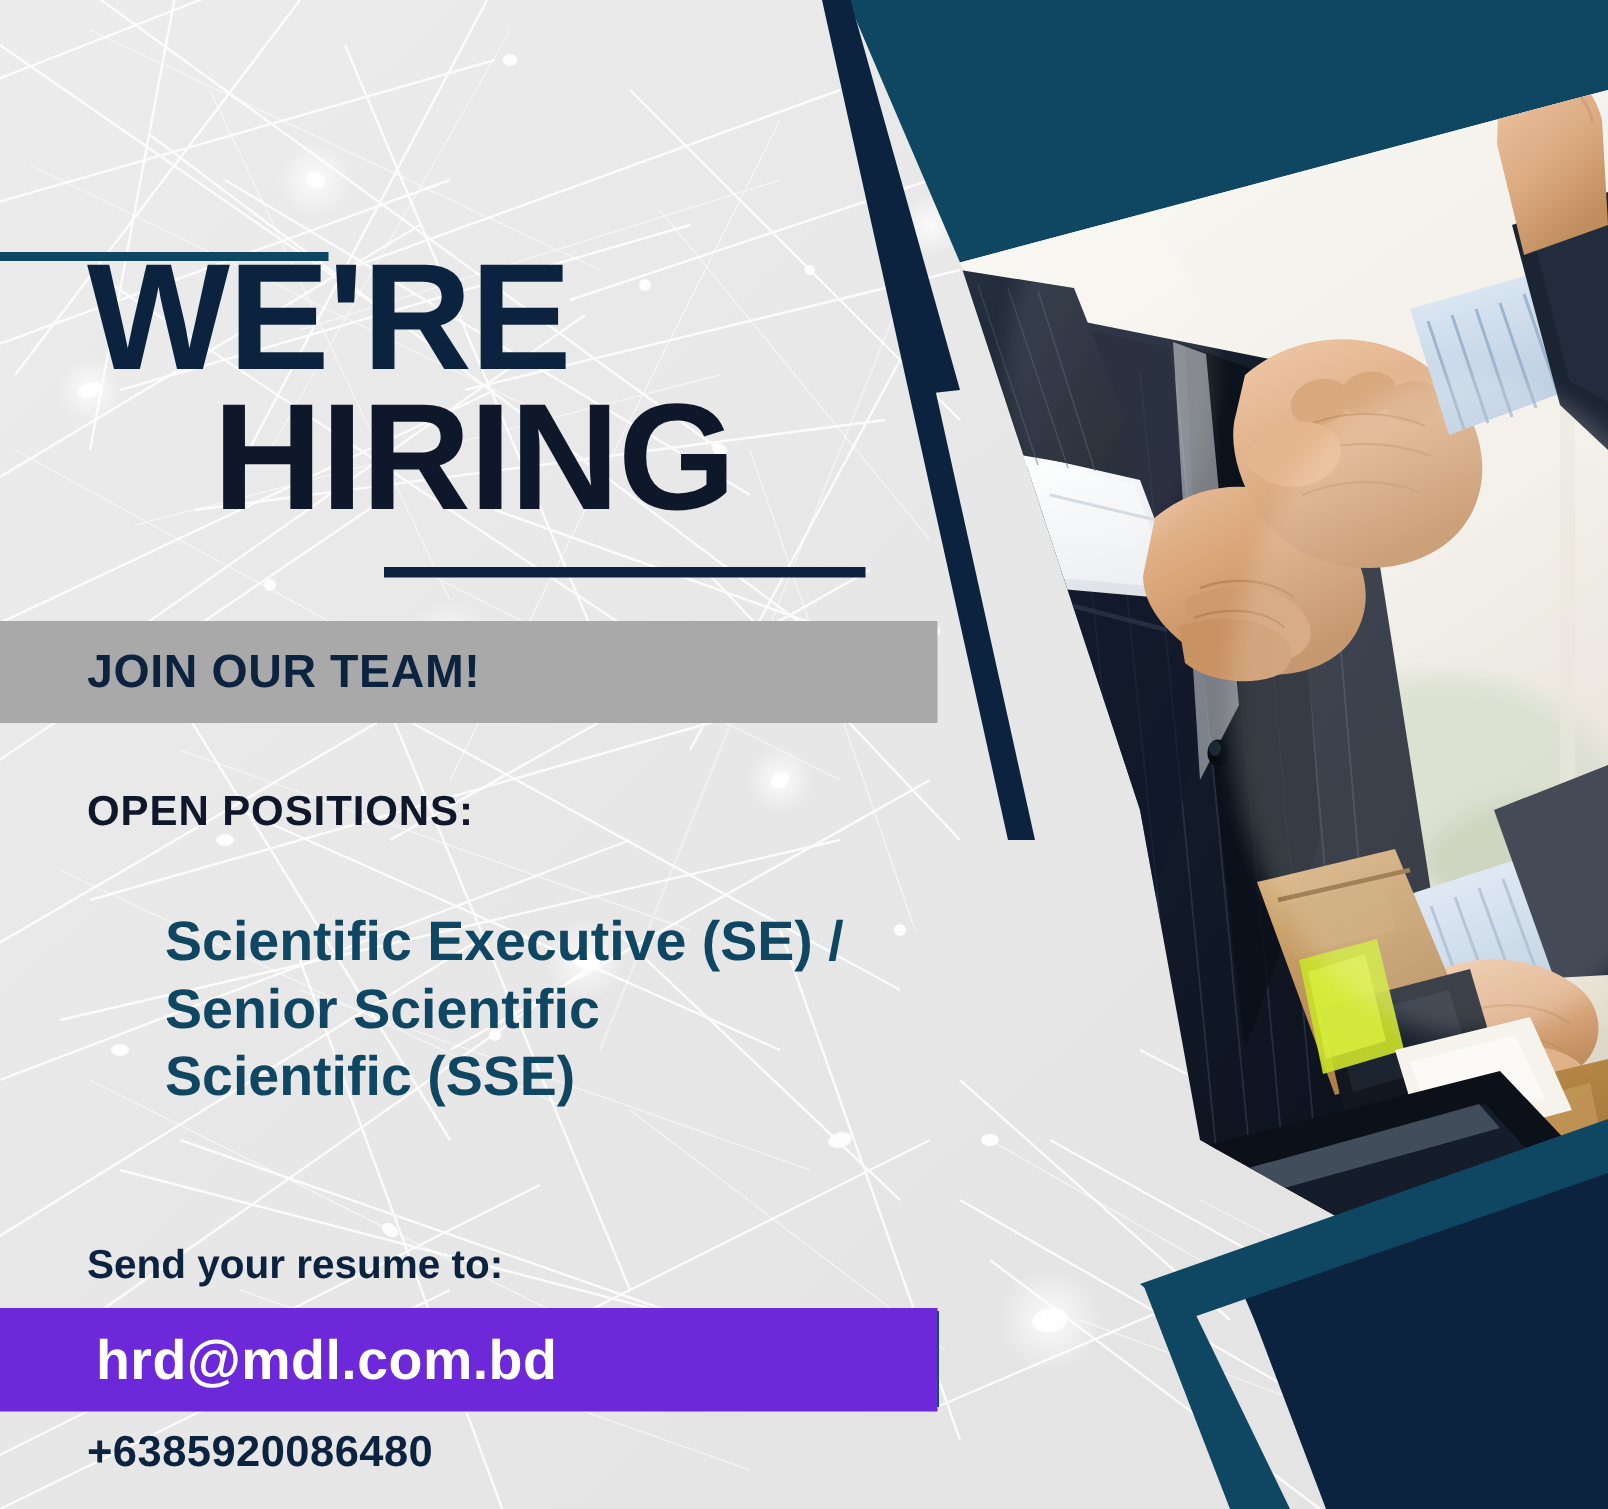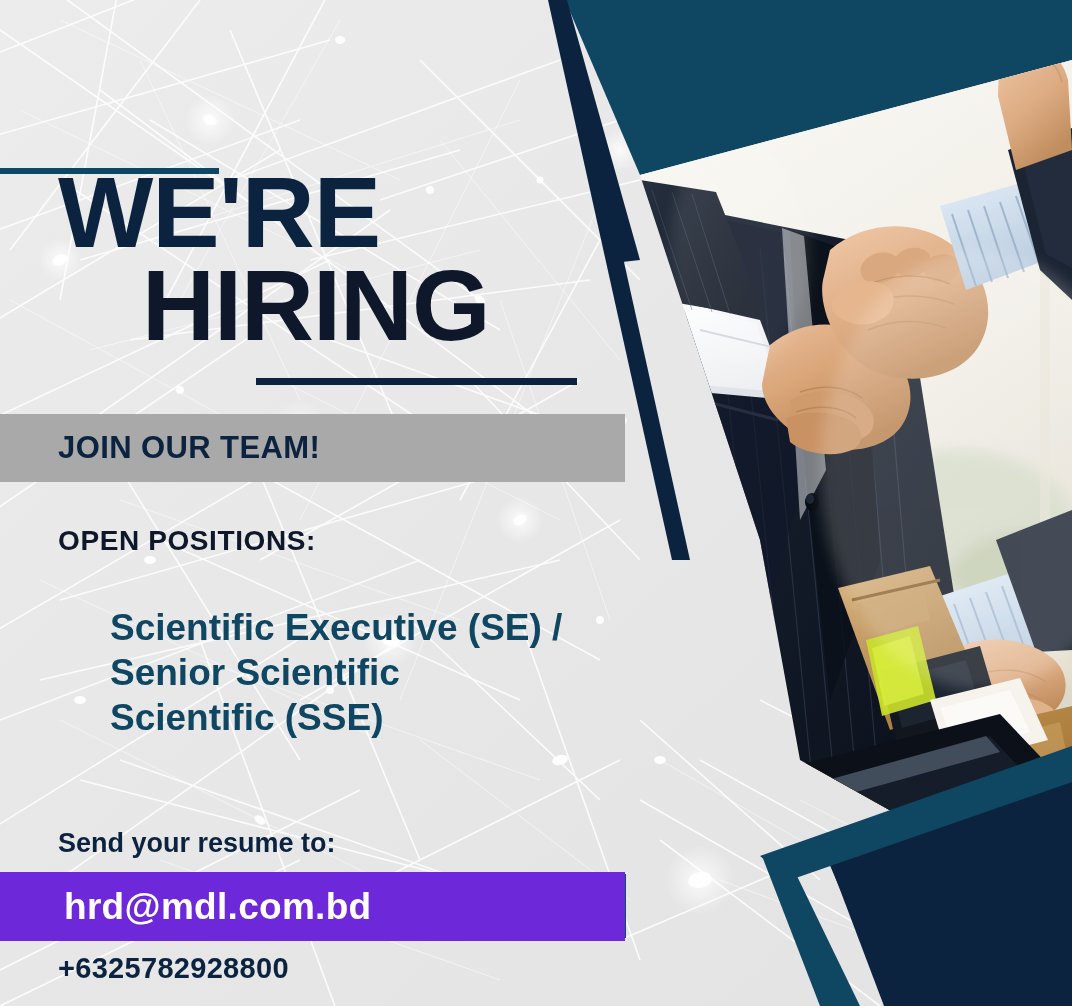--- a/index.html
+++ b/index.html
@@ -478,16 +478,16 @@
       <div class="position-item">Senior Scientific</div>
       <div class="position-item">Scientific (SSE)</div>
     </div>
 
     <div class="send-label">Send your resume to:</div>
 
     <div class="email-bar">
       <span class="email-text">hrd@mdl.com.bd</span>
     </div>
 
-    <div class="phone">+6325782928800</div>
+    <div class="phone">+6385920086480</div>
 
   </div>
 </div>
 
 </body></html>

